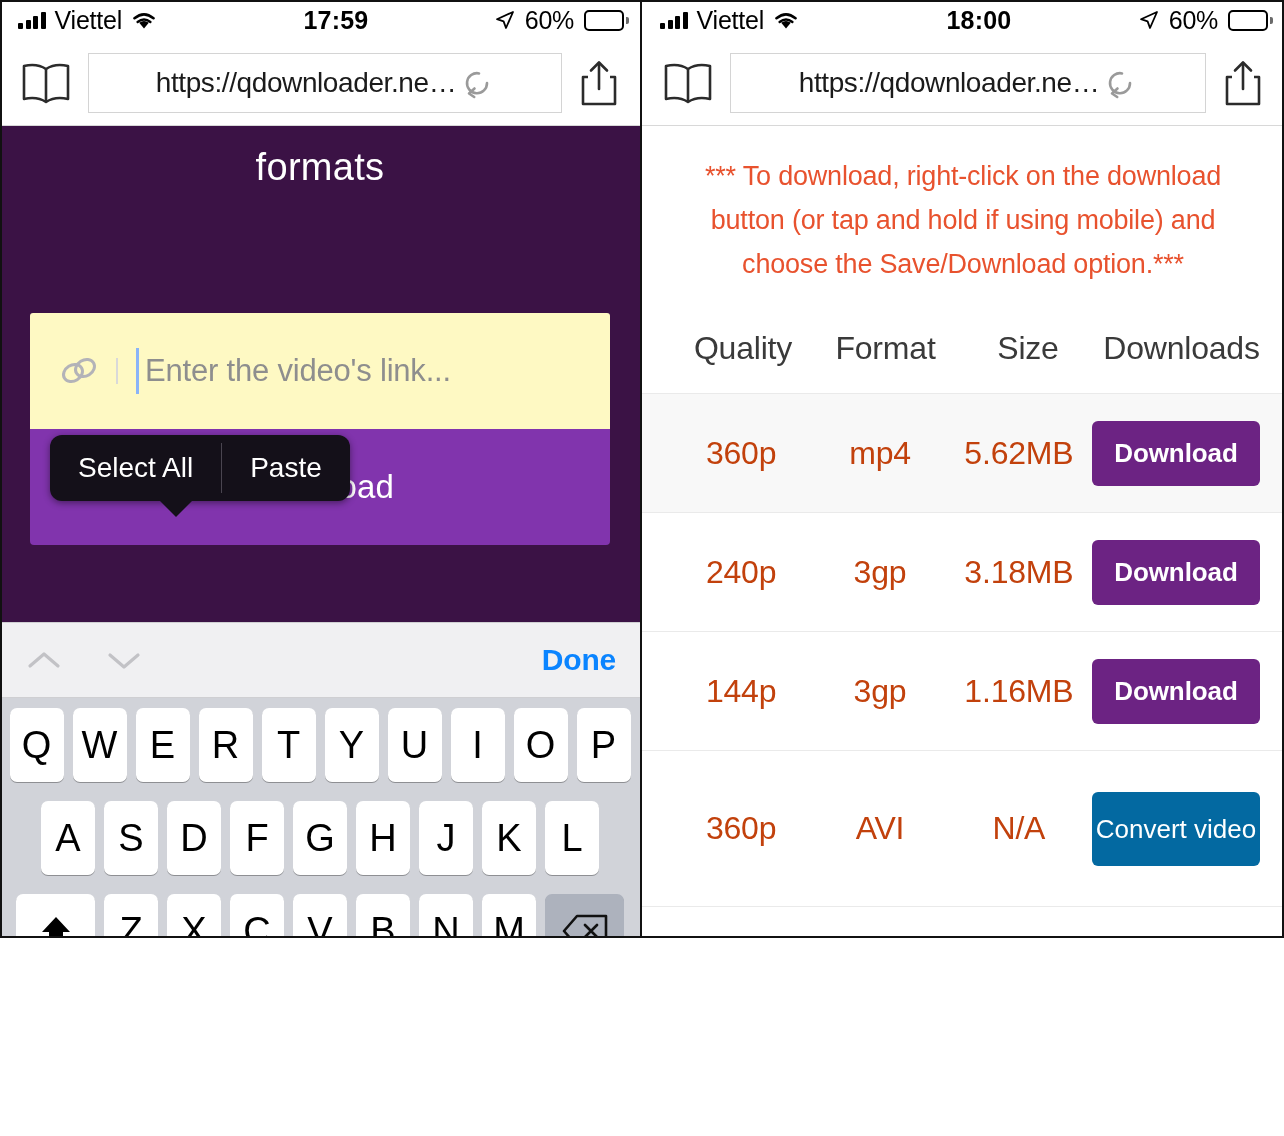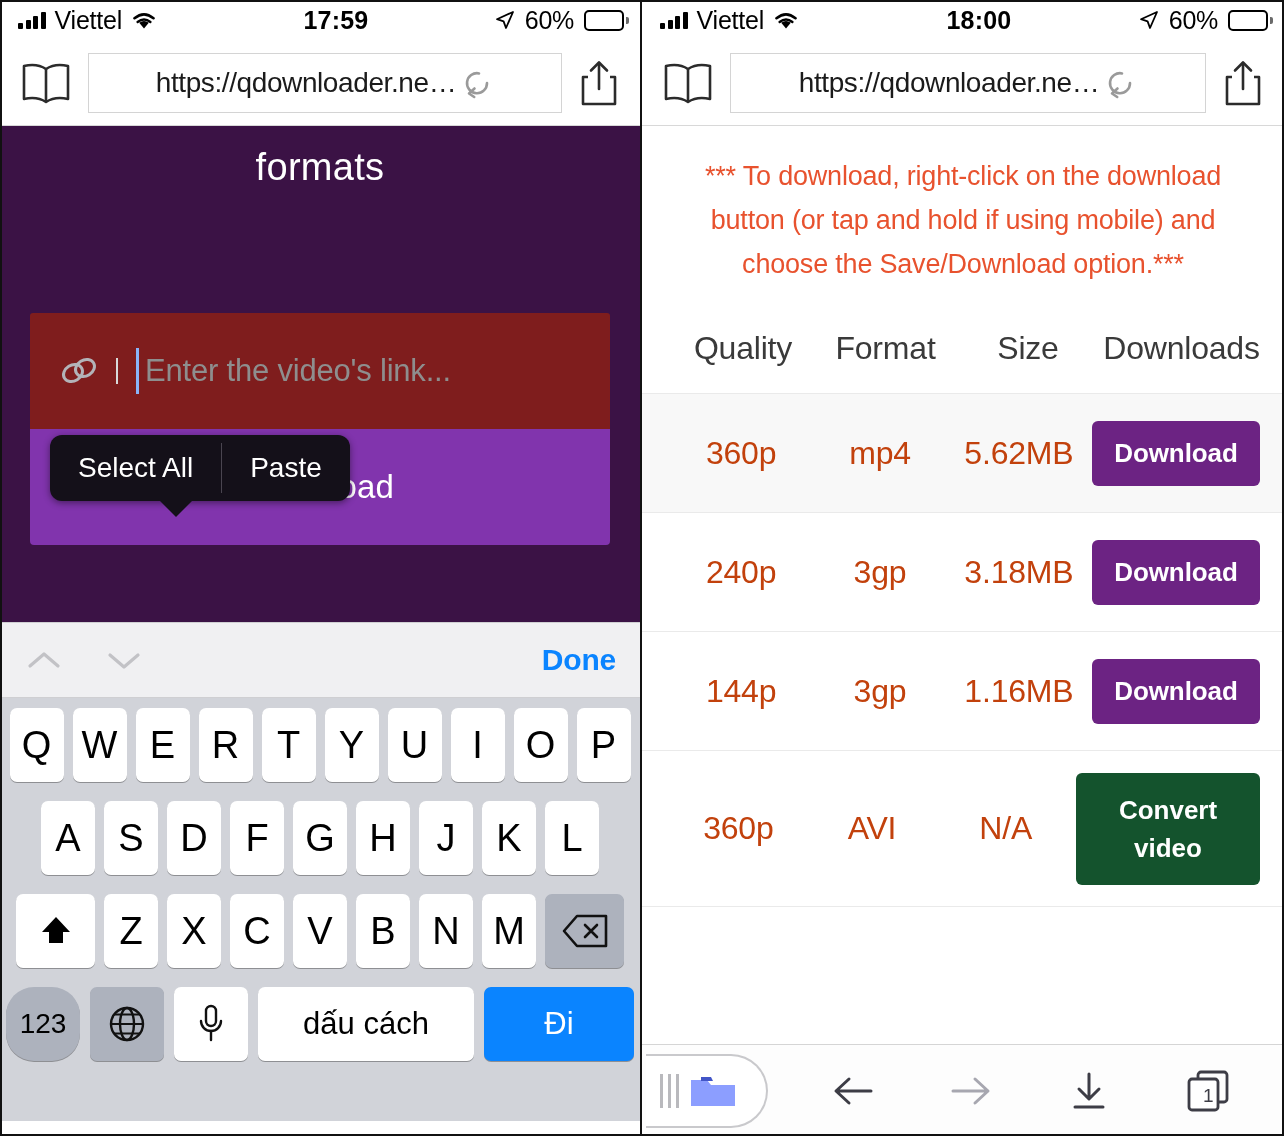--- a/index.html
+++ b/index.html
@@ -13,21 +13,21 @@
     font-family: "Liberation Sans", sans-serif;
     overflow: hidden;
   }
   .screens {
     display: flex;
     width: 1284px;
     height: 1136px;
   }
   .phone {
     position: relative;
-    height: 1136px;
+    height: 938px;
     background: #fff;
     overflow: hidden;
   }
   .phone-left { width: 642px; border-right: 2px solid #111; box-sizing: border-box; }
   .phone-right { width: 642px; }
   .outline-top { position:absolute; top:0; left:0; right:0; height:2px; background:#111; z-index: 90;}
   .outline-bottom { position:absolute; bottom:0; left:0; right:0; height:2px; background:#111; z-index: 90;}
   .outline-left { position:absolute; top:0; bottom:0; left:0; width:2px; background:#111; z-index: 90;}
   .outline-right { position:absolute; top:0; bottom:0; right:0; width:2px; background:#111; z-index: 90;}
 
@@ -110,21 +110,21 @@
     letter-spacing: 0.3px;
     font-weight: 400;
   }
   .dl-card {
     position: absolute;
     left: 30px;
     right: 30px;
     top: 187px;
   }
   .input-row {
-    background: #7f1d1d;
+    background: #fef9c3;
     height: 116px;
     display: flex;
     align-items: center;
     padding-left: 28px;
     box-sizing: border-box;
     border-radius: 3px 3px 0 0;
   }
   .link-icon { width: 42px; height: 34px; flex: 0 0 auto; }
   .input-divider { width: 2px; height: 26px; background: #d9d9d9; margin: 0 18px 0 16px; }
   .caret { width: 3px; height: 46px; background: #8ab4f8; margin-right: 6px;}
@@ -270,26 +270,26 @@
     font-weight: bold;
     border-radius: 6px;
     padding: 17px 0;
     width: 168px;
     text-align: center;
     margin: 0 auto;
     cursor: pointer;
     letter-spacing: -0.1px;
   }
   .btn-convert {
-    background: #14532d;
+    background: #0369a1;
     color: #fff;
     font-size: 26px;
-    font-weight: bold;
+    font-weight: normal;
     border-radius: 6px;
-    padding: 18px 8px;
+    padding: 18px 0;
     width: 168px;
     text-align: center;
     margin: 0 auto;
     line-height: 38px;
     cursor: pointer;
   }
 
   
   .bottombar {
     height: 92px;

